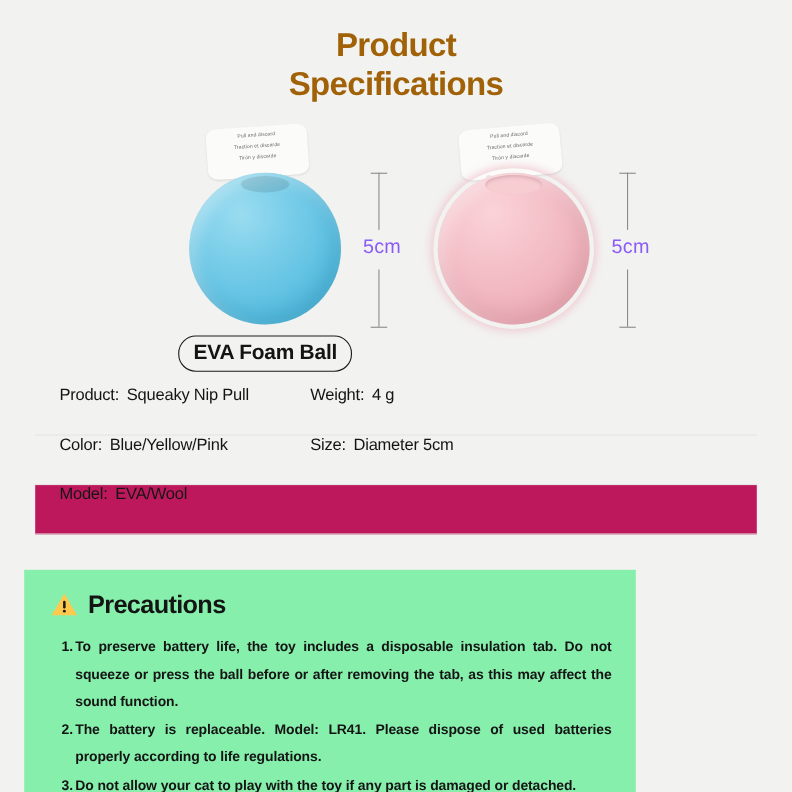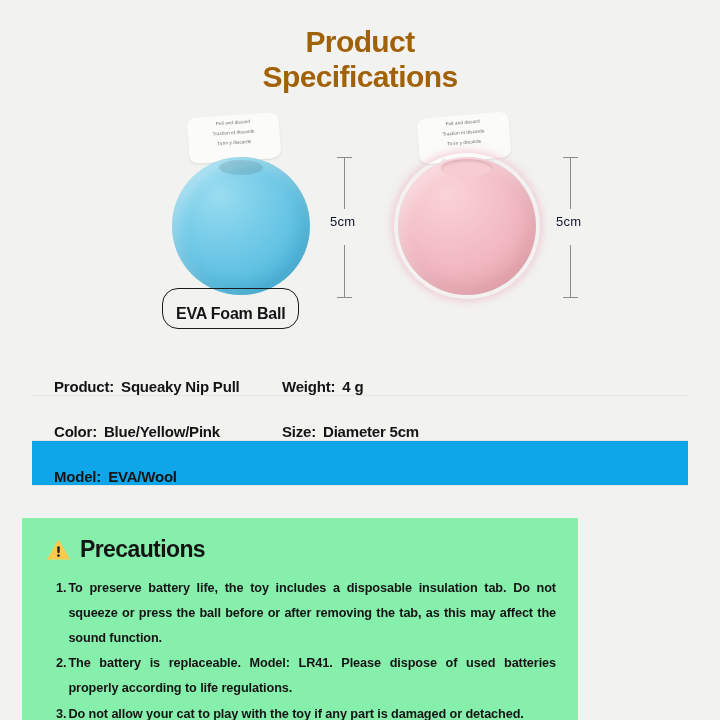--- a/index.html
+++ b/index.html
@@ -137,59 +137,59 @@
     width:15px;
     height:1px;
     background:#8b8b8b;
   }
   .dim-cap.top{ top:6px; }
   .dim-cap.bot{ top:146px; }
   .dim-text{
     position:absolute;
     top:63px;
     left:8px;
-    font-size:13px;
-    color:#0f172a;
+    font-size:18px;
+    color:#8b5cf6;
     letter-spacing:.2px;
   }
 
   
   .pill{
     position:absolute;
-    top:179px;
+    top:196px;
     left:12px;
     border:1.6px solid #1a1a1a;
     border-radius:16px;
-    padding:16px 13px 5px;
-    font-size:16px;
+    padding:4px 13px 5px;
+    font-size:19px;
     font-weight:bold;
     letter-spacing:-.2px;
     white-space:nowrap;
     background:transparent;
   }
   .product.right .pill{ left:14px; }
 
   
   .spec{
     margin:12px 32px 0;
     position:relative;
   }
   .spec-row{
     display:flex;
-    align-items:flex-end;
+    align-items:flex-start;
     height:45px;
     padding:0 22px;
     box-sizing:border-box;
     border-bottom:1px solid #e4e4e2;
     font-size:15px;
-    font-weight:bold;
+    font-weight:normal;
     letter-spacing:-.2px;
   }
   .spec-row.highlight{
-    background:#0ea5e9;
+    background:#be185d;
   }
   .spec-cell{ display:flex; align-items:baseline; }
   .spec-cell.first{ width:228px; }
   .spec-key{ margin-right:7px; }
   .spec-val{ }
 
   
   .precautions{
     position:absolute;
     left:22px;

